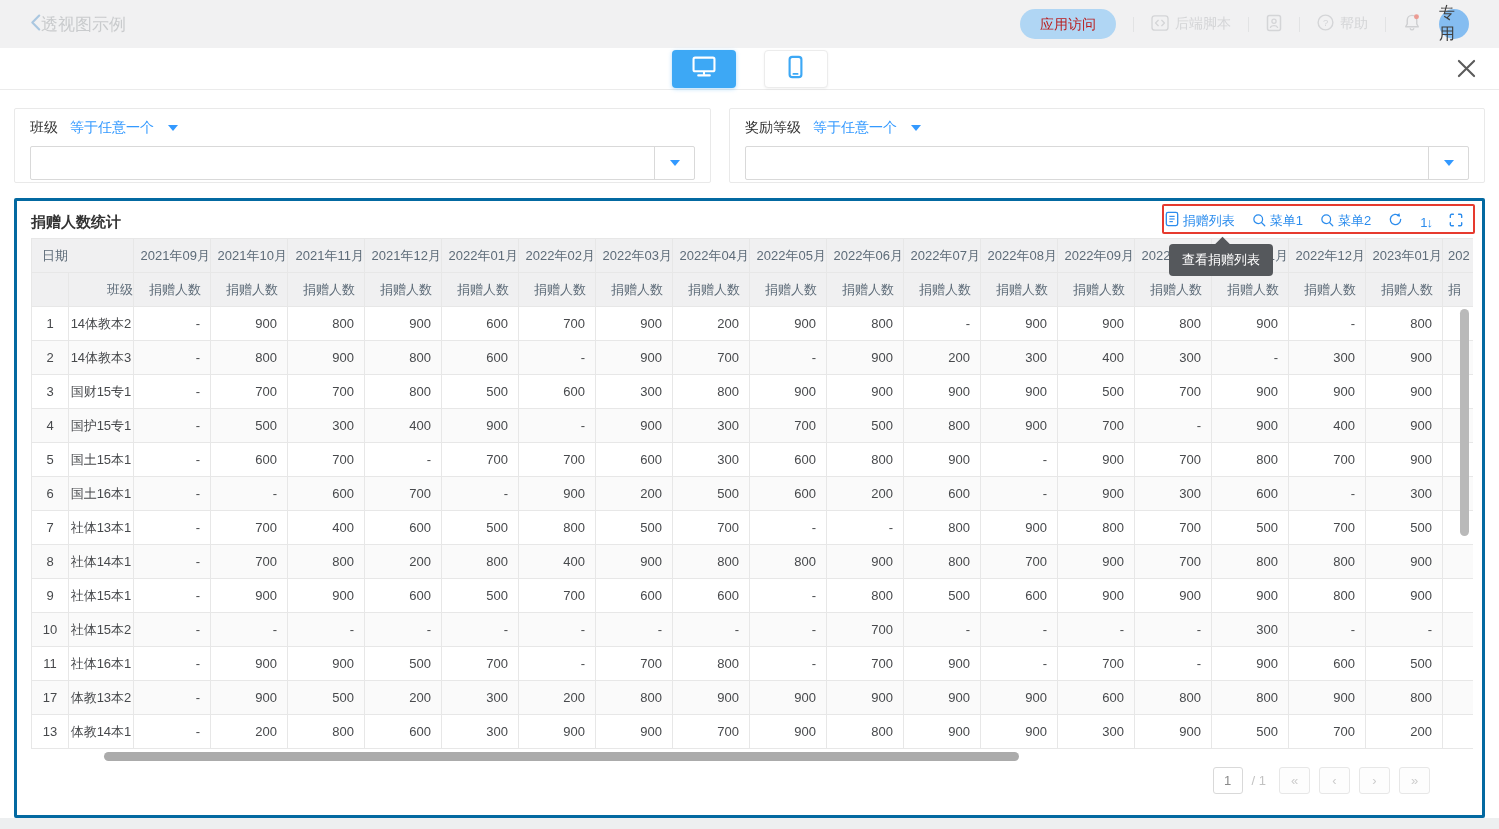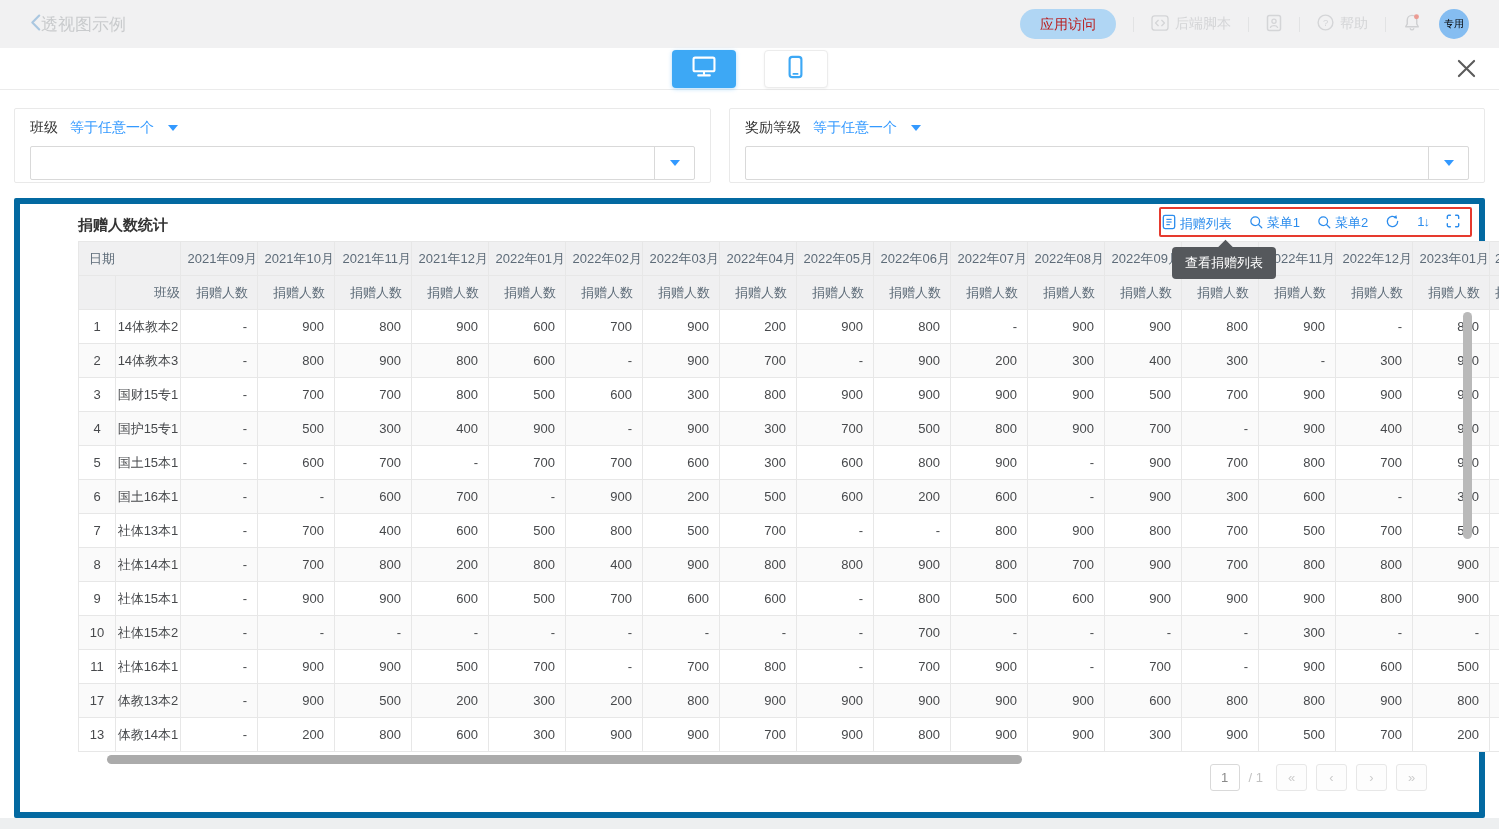--- a/index.html
+++ b/index.html
@@ -9,22 +9,22 @@
   
   .topbar { height:48px; background:#f1f1f2; display:flex; align-items:center; padding:0 30px; }
   .back-btn { display:flex; align-items:center; cursor:pointer; }
   .topbar-title { color:#c9cbcd; font-size:17px; }
   .tb-right { margin-left:auto; display:flex; align-items:center; }
   .pill-btn { background:#b0d6f4; color:#b91c1c; font-size:14px; height:30px; line-height:30px;
               padding:0 20px; border-radius:16px; }
   .tb-sep { width:1px; height:15px; background:#e2e3e4; margin:0 17px; }
   .tb-item { display:flex; align-items:center; gap:6px; color:#d4d5d7; font-size:14px; }
   .bell-wrap { position:relative; display:flex; }
-  .avatar { width:30px; height:30px; border-radius:50%; background:#85bdf1; color:#000000;
-            font-size:10px; display:flex; align-items:center; justify-content:center; margin-left:18px; }
+  .avatar { width:30px; height:30px; border-radius:50%; background:#85bdf1; color:#404040;
+            font-size:16px; display:flex; align-items:center; justify-content:center; margin-left:18px; }
 
   
   .main { background:#fff; height:770px; position:relative; }
 
   .preview-bar { height:42px; border-bottom:1px solid #ebebeb; position:relative;
                  display:flex; align-items:center; justify-content:center; gap:28px; }
   .toggle-btn { width:64px; height:38px; border-radius:4px; display:flex; align-items:center;
                 justify-content:center; cursor:pointer; }
   .toggle-desktop { background:#3da8f5; box-shadow:0 1px 4px rgba(61,168,245,.4); }
   .toggle-mobile { background:#fff; border:1px solid #ececec; box-shadow:0 1px 3px rgba(0,0,0,.05); }
@@ -38,26 +38,26 @@
   .f-head { display:flex; align-items:center; gap:12px; font-size:14px; margin-bottom:9px; }
   .f-label { color:#333; }
   .f-op { color:#3399ff; display:flex; align-items:center; gap:14px; cursor:pointer; }
   .caret-down { width:0; height:0; border-left:5px solid transparent; border-right:5px solid transparent;
                 border-top:6px solid #3399ff; }
   .f-select { position:relative; height:34px; border:1px solid #d9d9d9; border-radius:2px; background:#fff; cursor:pointer; }
   .sel-caret { position:absolute; top:0; right:0; bottom:0; width:40px; border-left:1px solid #d9d9d9;
                display:flex; align-items:center; justify-content:center; }
 
   
-  .table-card { margin:15px 14px 0 14px; border:6px solid #0369a1; border-radius:2px;
-                height:620px; position:relative; background:#fff;padding-left:44px; }
+  .table-card { margin:15px 14px 0 14px; border:3px solid #0369a1; border-radius:2px;
+                height:620px; position:relative; background:#fff; }
   .card-head { height:37px; display:flex; align-items:center; padding:0 14px; }
   .card-title { font-size:15px; font-weight:bold; color:#333; padding-top:6px; }
 
-  .pivot-toolbar { position:absolute; top:10px; right:19px; display:flex; align-items:flex-start;
+  .pivot-toolbar { position:absolute; top:10px; right:19px; display:flex; align-items:flex-end;
                    gap:17px; color:#2b8ced; font-size:13px; z-index:3;margin-left:21px; }
   .tool-item { display:flex; align-items:center; gap:4px; cursor:pointer; color:#2b8ced; }
   .sort-glyph { font-size:13px; letter-spacing:-1px; }
   .annotation-rect { position:absolute; top:3px; right:7px; width:313px; height:30px;
                      border:2px solid #e63a2e; border-radius:2px; pointer-events:none; z-index:5; }
 
   .tooltip { position:absolute; top:43px; left:1152px; height:32px; line-height:32px; background:#55585c;
              color:#fff; font-size:13px; padding:0 13px; border-radius:4px; z-index:6; white-space:nowrap; }
   .tooltip-arrow { position:absolute; top:-5px; left:48px; width:11px; height:11px; background:#55585c;
                    transform:rotate(45deg); }

